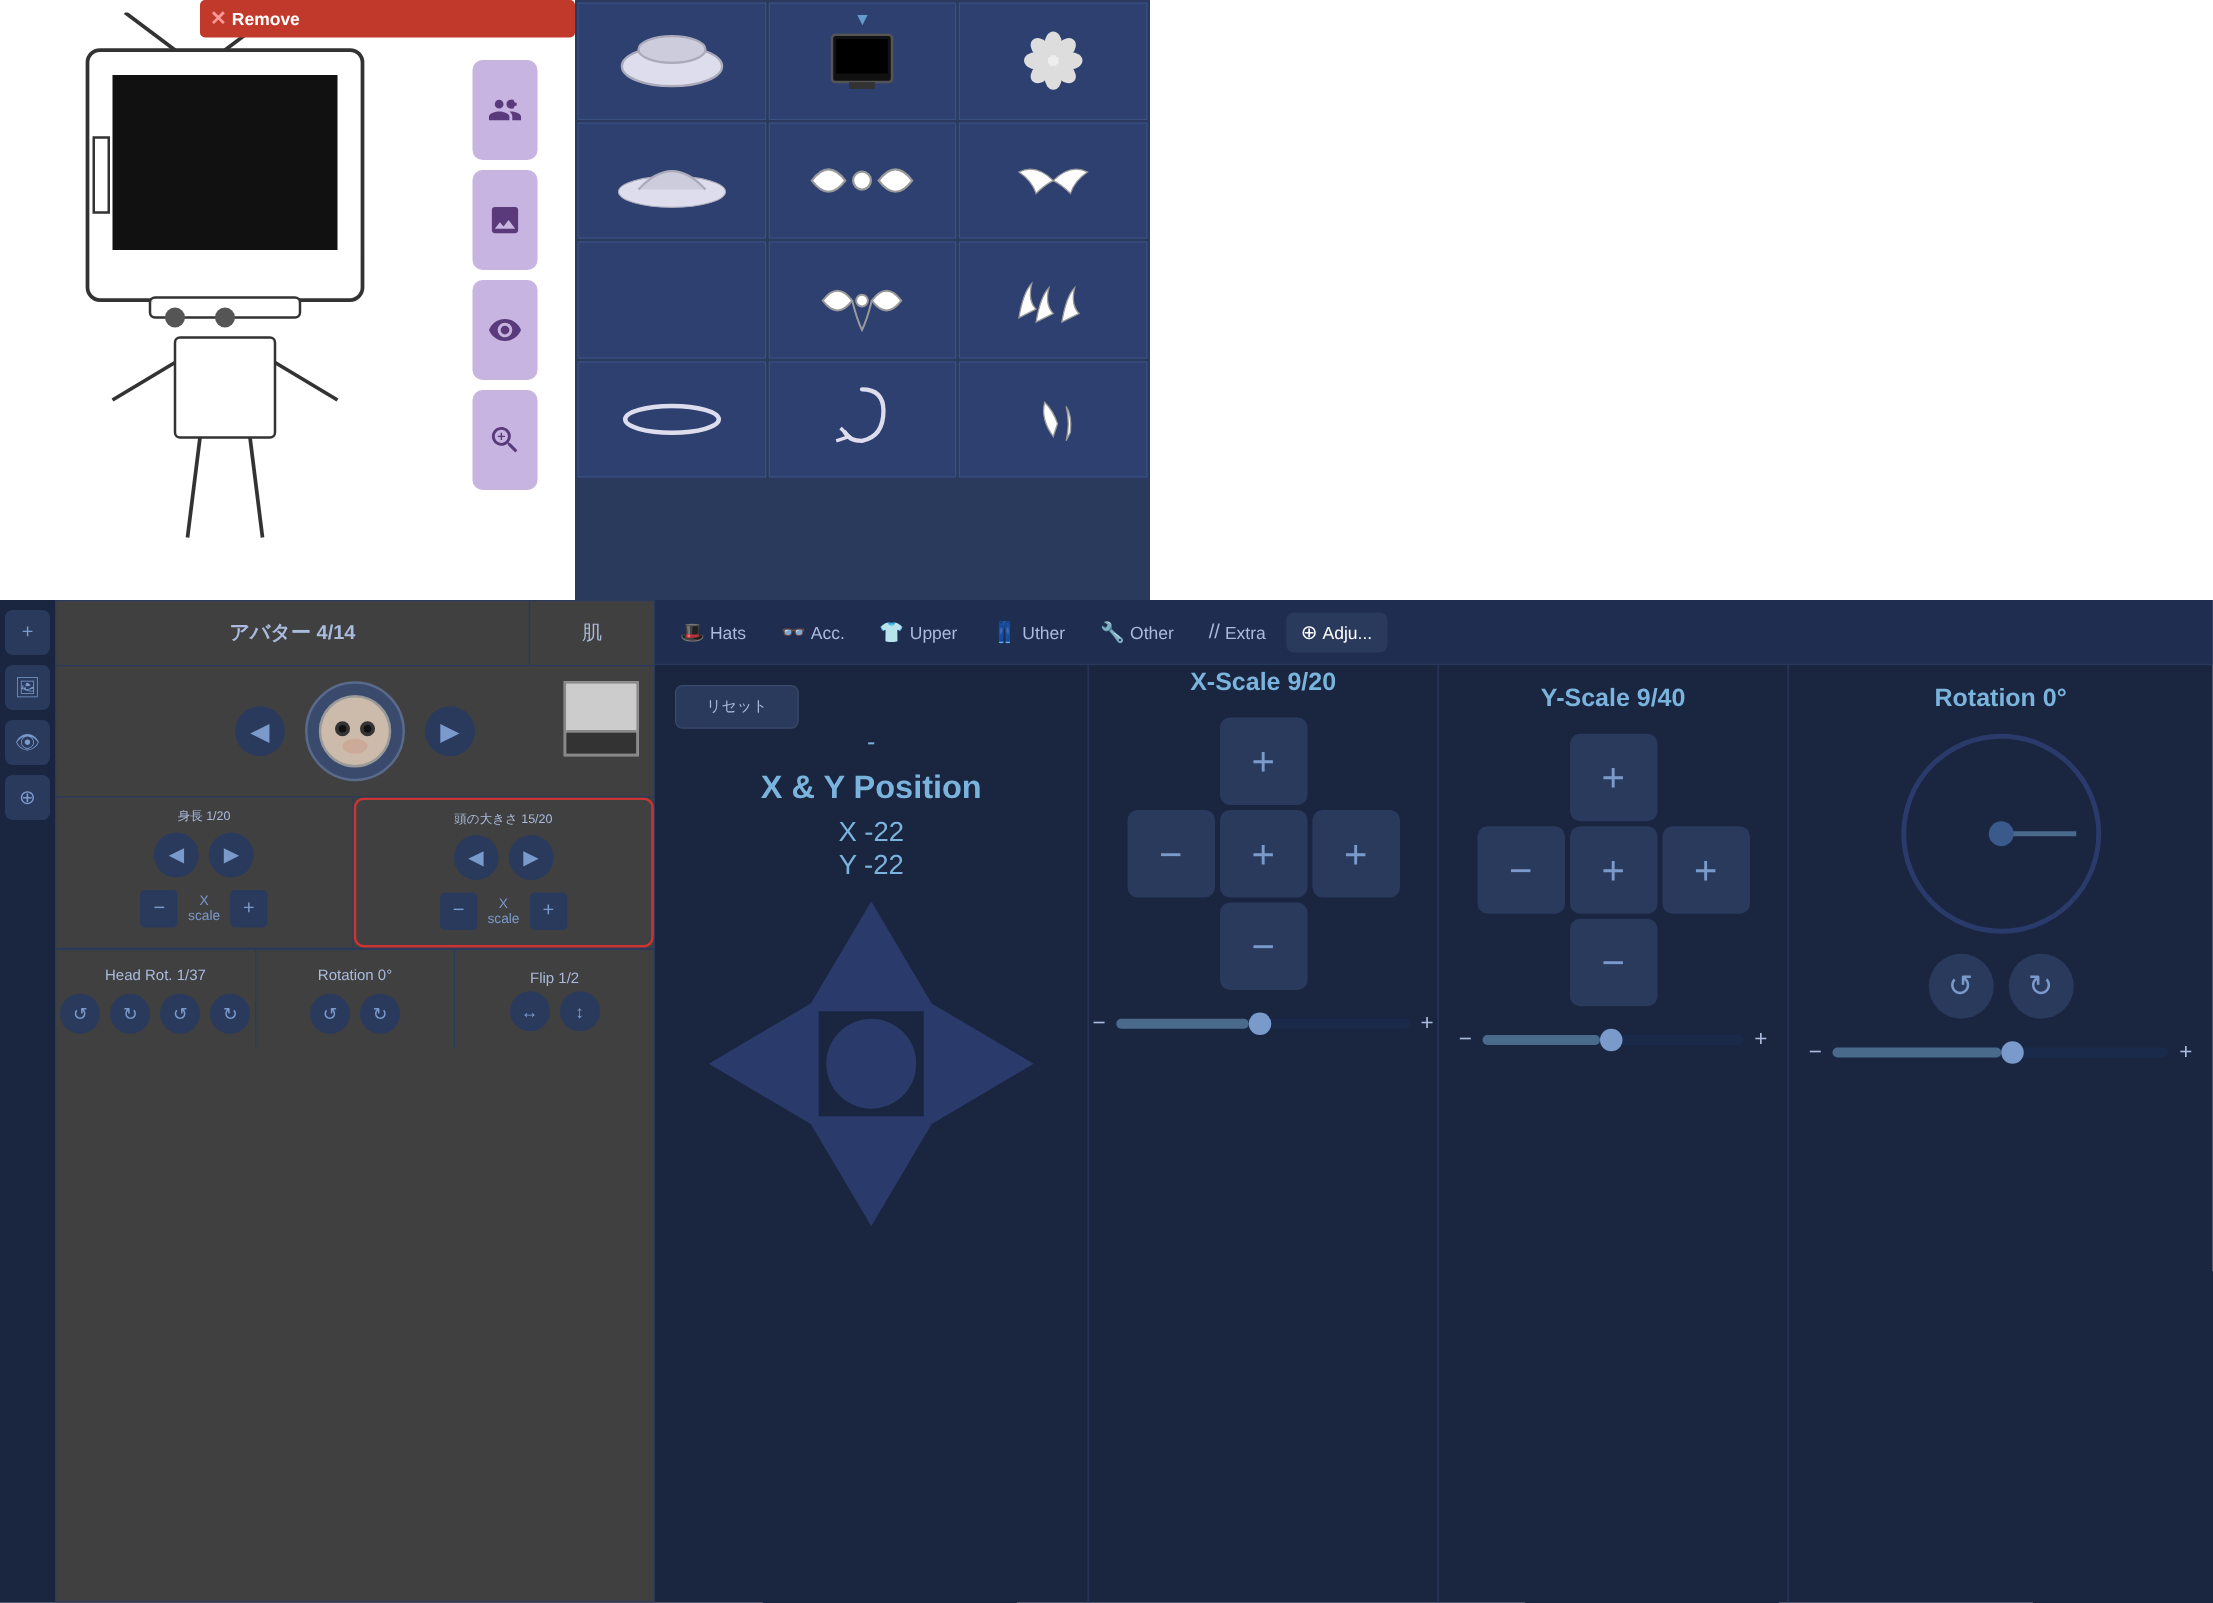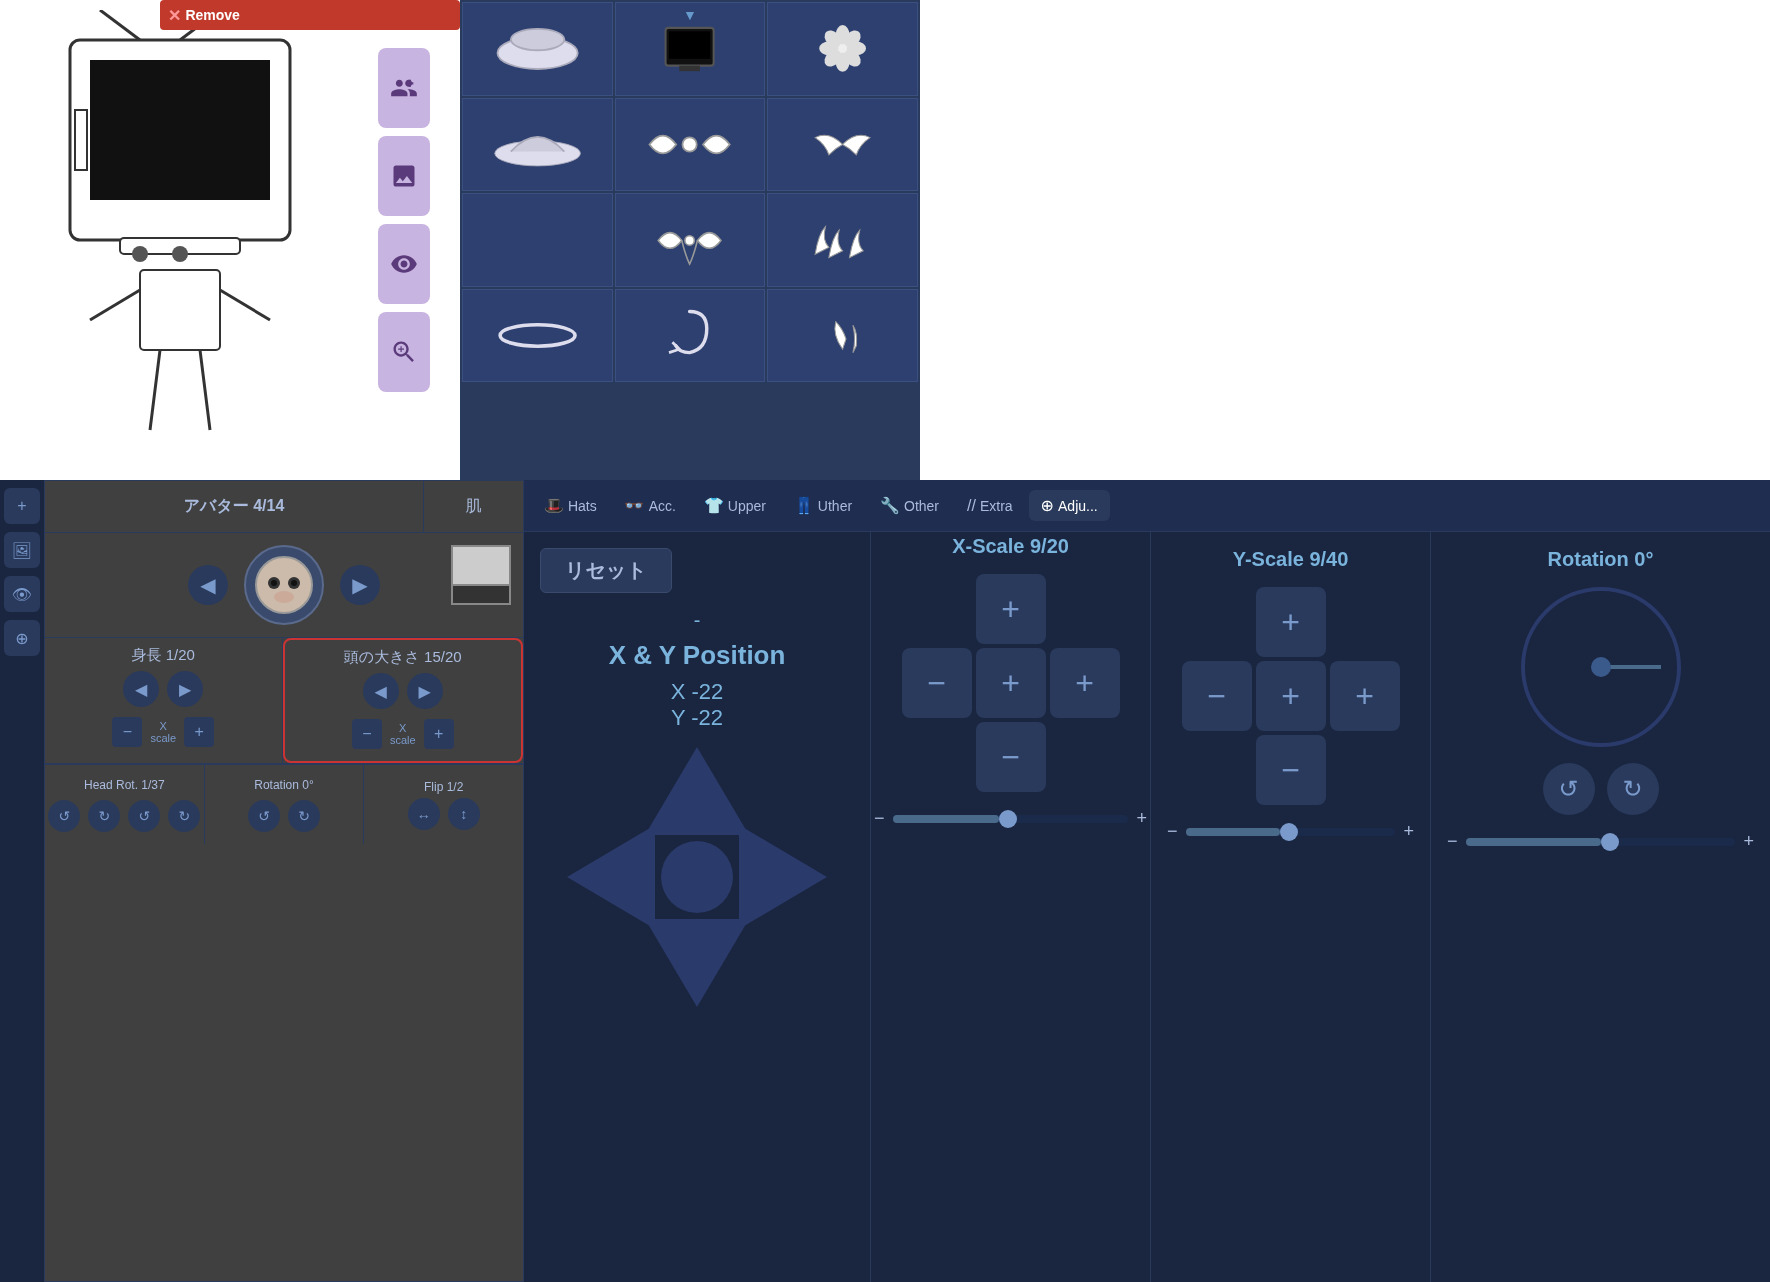--- a/index.html
+++ b/index.html
@@ -255,21 +255,21 @@
       align-items: center;
       gap: 6px;
     }
 
     .slider-group:last-child {
       border-right: none;
     }
 
     .slider-label {
       color: #aabbdd;
-      font-size: 15px;
+      font-size: 10px;
     }
 
     .slider-arrows {
       display: flex;
       align-items: center;
       gap: 8px;
     }
 
     .slider-arrow {
       width: 36px;
@@ -414,26 +414,24 @@
     .tab-icon {
       font-size: 16px;
     }
 
     .reset-btn {
       background: #2a3a5c;
       color: #aabbdd;
       border: 1px solid #3a4a6c;
       border-radius: 6px;
       padding: 8px 24px;
-      font-size: 20px;
-      cursor: pointer;
-      margin-bottom: 16px;
+      font-size: 12px;
+      cursor: pointer;
       align-self: flex-start;
       margin-left: 0;
-      font-weight: bold;
     }
 
     
     .flip-arrows {
       display: flex;
       gap: 8px;
     }
 
   </style>
 </head>

